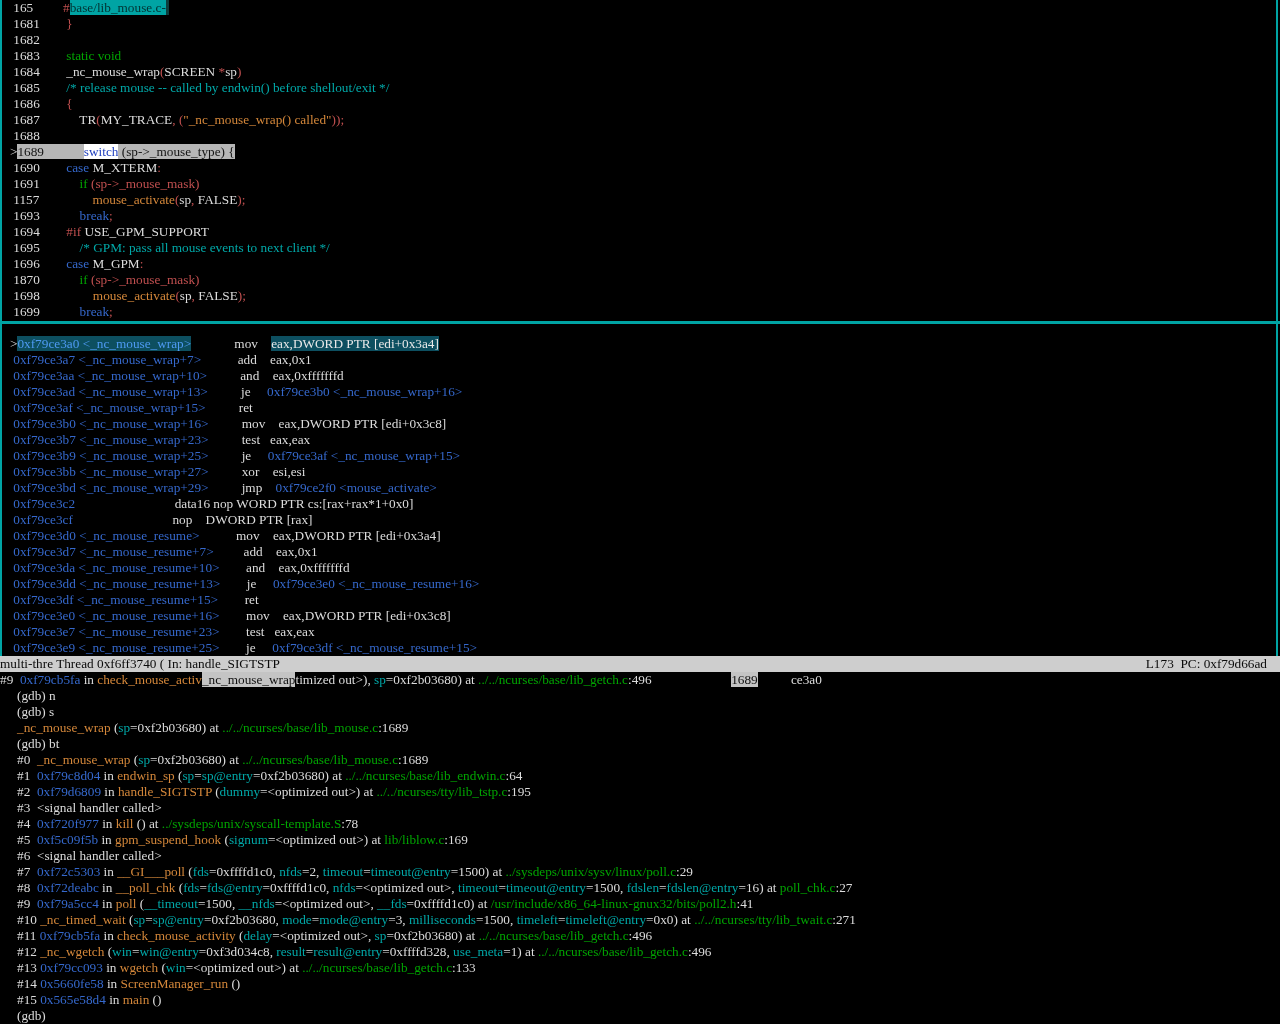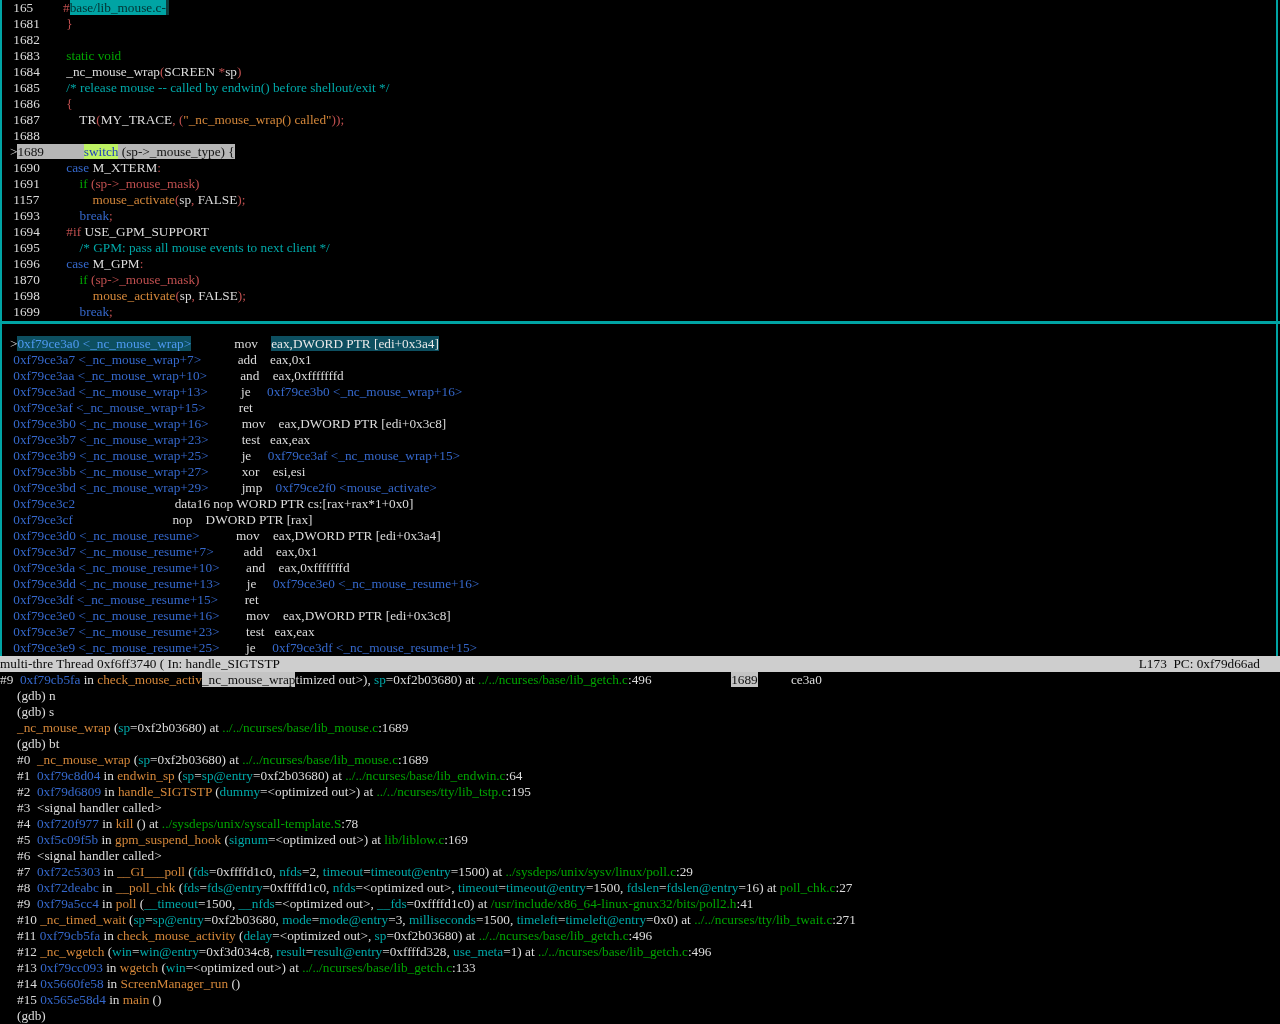--- a/index.html
+++ b/index.html
@@ -13,33 +13,33 @@
   .pane{position:absolute;left:0;right:0}
   .pane-src{top:0;height:320px}
   .pane-dis{top:336px;height:320px}
   .h-divider{position:absolute;top:321px;left:0;width:1280px;height:3px;background:#00a4a4}
   .v-border{position:absolute;top:0;height:656px;width:2px;background:#00a4a4}
   .v-border.left{left:0}
   .v-border.right{left:1276px}
   .status-bar{
     position:absolute;top:656px;left:0;width:1280px;height:16px;
     background:#cecece;color:#0a0a0a;display:flex;justify-content:space-between;
-    white-space:pre;padding-right:20px;
+    white-space:pre;padding-right:13px;
   }
   .overlap{position:absolute;top:672px;left:0;width:1156px;height:16px}
   .console{position:absolute;top:688px;left:17px;width:1280px;height:336px}
   
   .c-w{color:#dcdcdc}
   .c-b{color:#3568cc}
   .c-cy{color:#00a8a8}
   .c-g{color:#00a400}
   .c-o{color:#d4873a}
   .c-r{color:#c04f4f}
   .c-hl{background:#b6b6b6;color:#141414}
-  .c-hlb{background:#bef264;color:#1f3fbf}
+  .c-hlb{background:#ffffff;color:#1f3fbf}
   .c-rev{background:#c4c4c4;color:#101010}
   .c-cyhl{background:#00a4a4;color:#003232}
   .c-blk{background:#0e3d3d;color:#0e3d3d}
   .c-dhl{background:#0d4f60;color:#dcdcdc}
   .c-dhlb{background:#0d4f60;color:#4e9af2}
   .c-dhlw{background:#0d4f60;color:#e8e8e8}
 </style>
 </head>
 <body>
 

